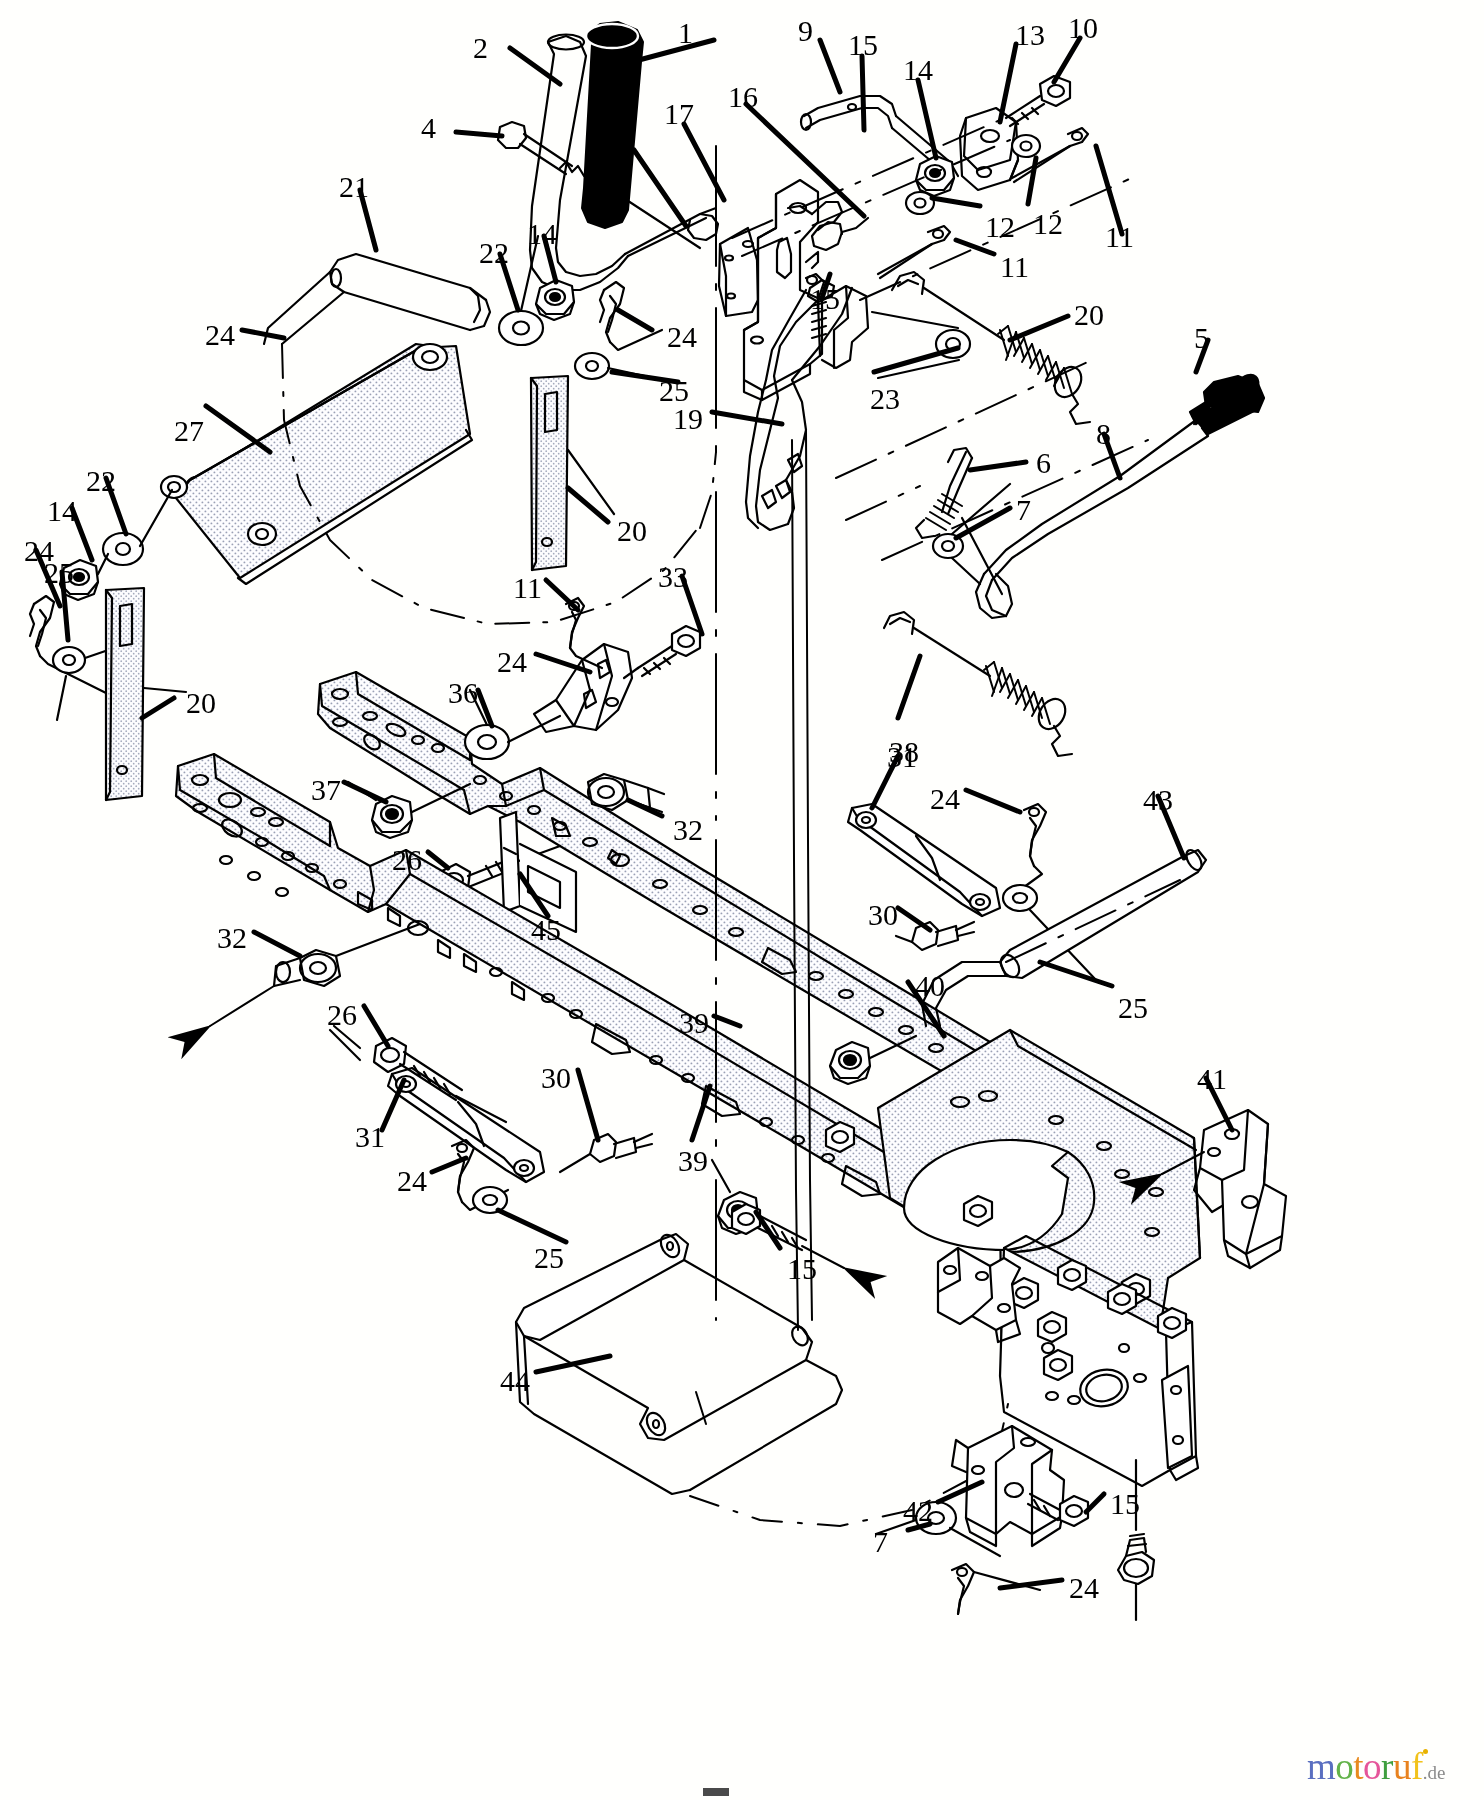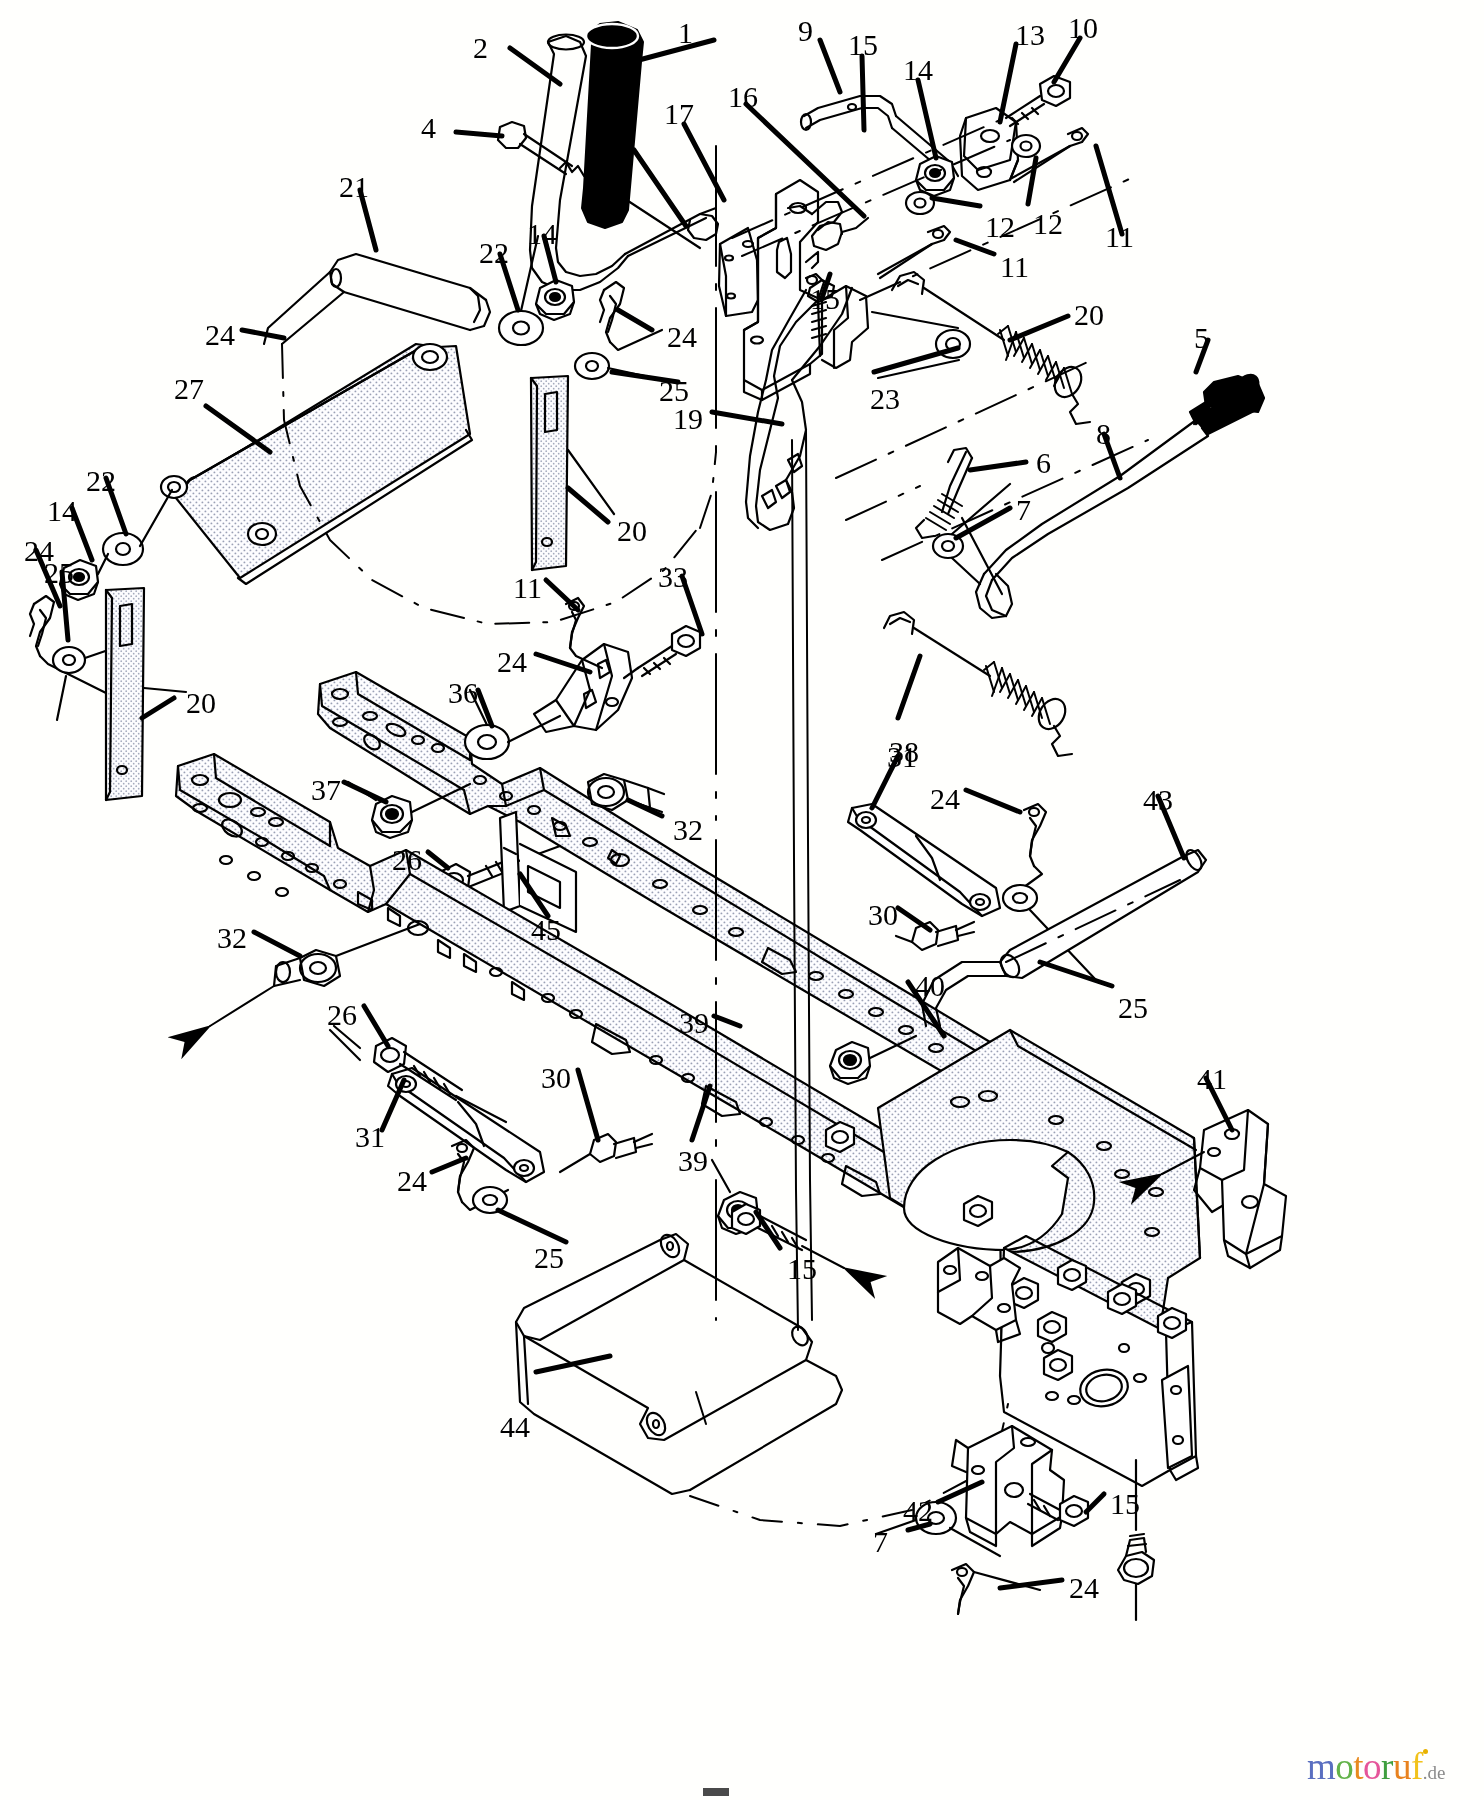--- a/index.html
+++ b/index.html
@@ -825,21 +825,21 @@
       <div class="callout" style="left: 339px; top: 172px;">21</div>
       <div class="callout" style="left: 527px; top: 219px;">14</div>
       <div class="callout" style="left: 479px; top: 238px;">22</div>
       <div class="callout" style="left: 810px; top: 284px;">15</div>
       <div class="callout" style="left: 205px; top: 320px;">24</div>
       <div class="callout" style="left: 667px; top: 322px;">24</div>
       <div class="callout" style="left: 1074px; top: 300px;">20</div>
       <div class="callout" style="left: 1194px; top: 323px;">5</div>
       <div class="callout" style="left: 659px; top: 376px;">25</div>
       <div class="callout" style="left: 870px; top: 384px;">23</div>
-      <div class="callout" style="left: 174px; top: 374px;">27</div>
+      <div class="callout" style="left: 174px; top: 416px;">27</div>
       <div class="callout" style="left: 673px; top: 404px;">19</div>
       <div class="callout" style="left: 1096px; top: 419px;">8</div>
       <div class="callout" style="left: 1036px; top: 448px;">6</div>
       <div class="callout" style="left: 86px; top: 466px;">22</div>
       <div class="callout" style="left: 47px; top: 496px;">14</div>
       <div class="callout" style="left: 1016px; top: 495px;">7</div>
       <div class="callout" style="left: 617px; top: 516px;">20</div>
       <div class="callout" style="left: 24px; top: 536px;">24</div>
       <div class="callout" style="left: 513px; top: 573px;">11</div>
       <div class="callout" style="left: 658px; top: 562px;">33</div>
@@ -861,21 +861,21 @@
       <div class="callout" style="left: 1118px; top: 993px;">25</div>
       <div class="callout" style="left: 327px; top: 1000px;">26</div>
       <div class="callout" style="left: 679px; top: 1008px;">39</div>
       <div class="callout" style="left: 541px; top: 1063px;">30</div>
       <div class="callout" style="left: 1197px; top: 1064px;">41</div>
       <div class="callout" style="left: 355px; top: 1122px;">31</div>
       <div class="callout" style="left: 678px; top: 1146px;">39</div>
       <div class="callout" style="left: 397px; top: 1166px;">24</div>
       <div class="callout" style="left: 787px; top: 1254px;">15</div>
       <div class="callout" style="left: 534px; top: 1243px;">25</div>
-      <div class="callout" style="left: 500px; top: 1366px; margin-top: 46px;">44</div>
+      <div class="callout" style="left: 500px; top: 1366px;">44</div>
       <div class="callout" style="left: 903px; top: 1496px;">42</div>
       <div class="callout" style="left: 1110px; top: 1489px;">15</div>
       <div class="callout" style="left: 873px; top: 1527px;">7</div>
       <div class="callout" style="left: 1069px; top: 1573px;">24</div>
     </div>
 
   <div id="logo"><span class="dot"></span><span class="l" style="color: rgb(90, 111, 192);">m</span><span class="l" style="color: rgb(99, 179, 74);">o</span><span class="l" style="color: rgb(232, 138, 30);">t</span><span class="l" style="color: rgb(229, 85, 154);">o</span><span class="l" style="color: rgb(63, 159, 63);">r</span><span class="l" style="color: rgb(232, 130, 30);">u</span><span class="l" style="color: rgb(242, 194, 26);">f</span><span class="de" style="color: rgb(139, 139, 139);">.de</span></div>
 
   <div id="pagemark"></div>
 

